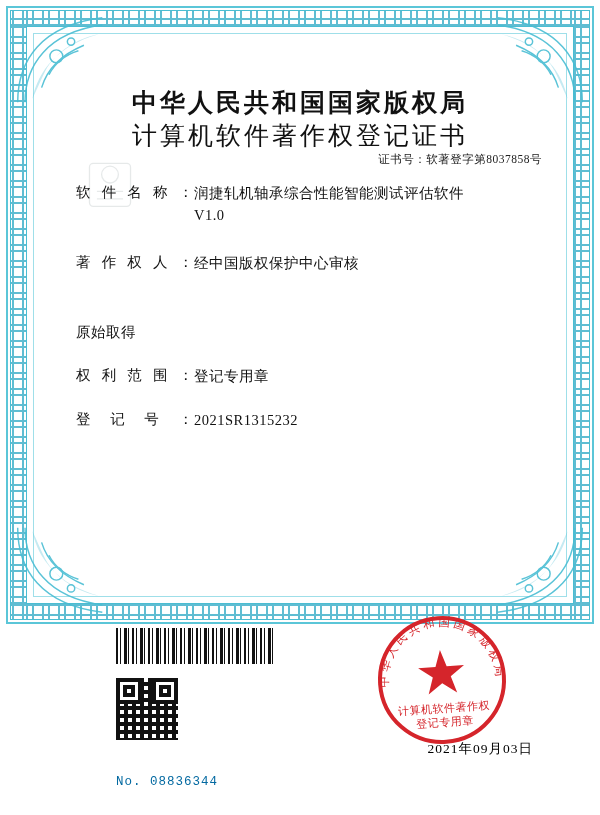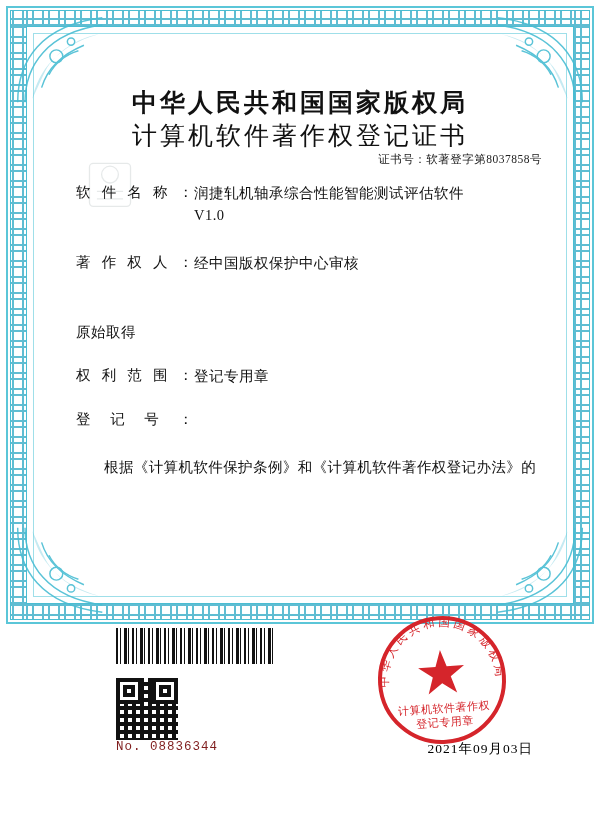--- a/index.html
+++ b/index.html
@@ -217,23 +217,23 @@
     border: 4px solid #111;
     background: #fff;
     box-shadow: inset 0 0 0 3px #fff, inset 0 0 0 7px #111;
   }
   .qrcode::before { left: 0; top: 0; }
   .qrcode::after { right: 0; top: 0; }
 
   .serial {
     position: absolute;
     left: 76px;
-    top: 700px;
+    top: 735px;
     font-size: 12.5px;
-    color: #7f1d1d;
+    color: #0369a1;
     letter-spacing: 1px;
     font-family: "Liberation Mono", monospace;
   }
   .issue-date {
     position: absolute;
     right: 27px;
     top: 700px;
     font-size: 13.5px;
     color: #000000;
     letter-spacing: 1px;
@@ -367,26 +367,26 @@
         <div class="field-value">登记专用章</div>
       </div>
 
       <div class="field-row tall">
         <div class="field-label spread">
           <span>登</span>
             <span>记</span>
             <span>号</span>
             <span>：</span>
         </div>
+        <div class="field-value">2021SR1315232</div>
       </div>
 
     </div>
 
     <div class="statement">
-      <p class="indent">根据《计算机软件保护条例》和《计算机软件著作权登记办法》的</p>
     </div>
 
     <div class="codes">
       <div class="barcode"></div>
       <div class="qrcode"></div>
     </div>
 
     <div class="serial">
       <span>No.</span>
       <span>08836344</span>

